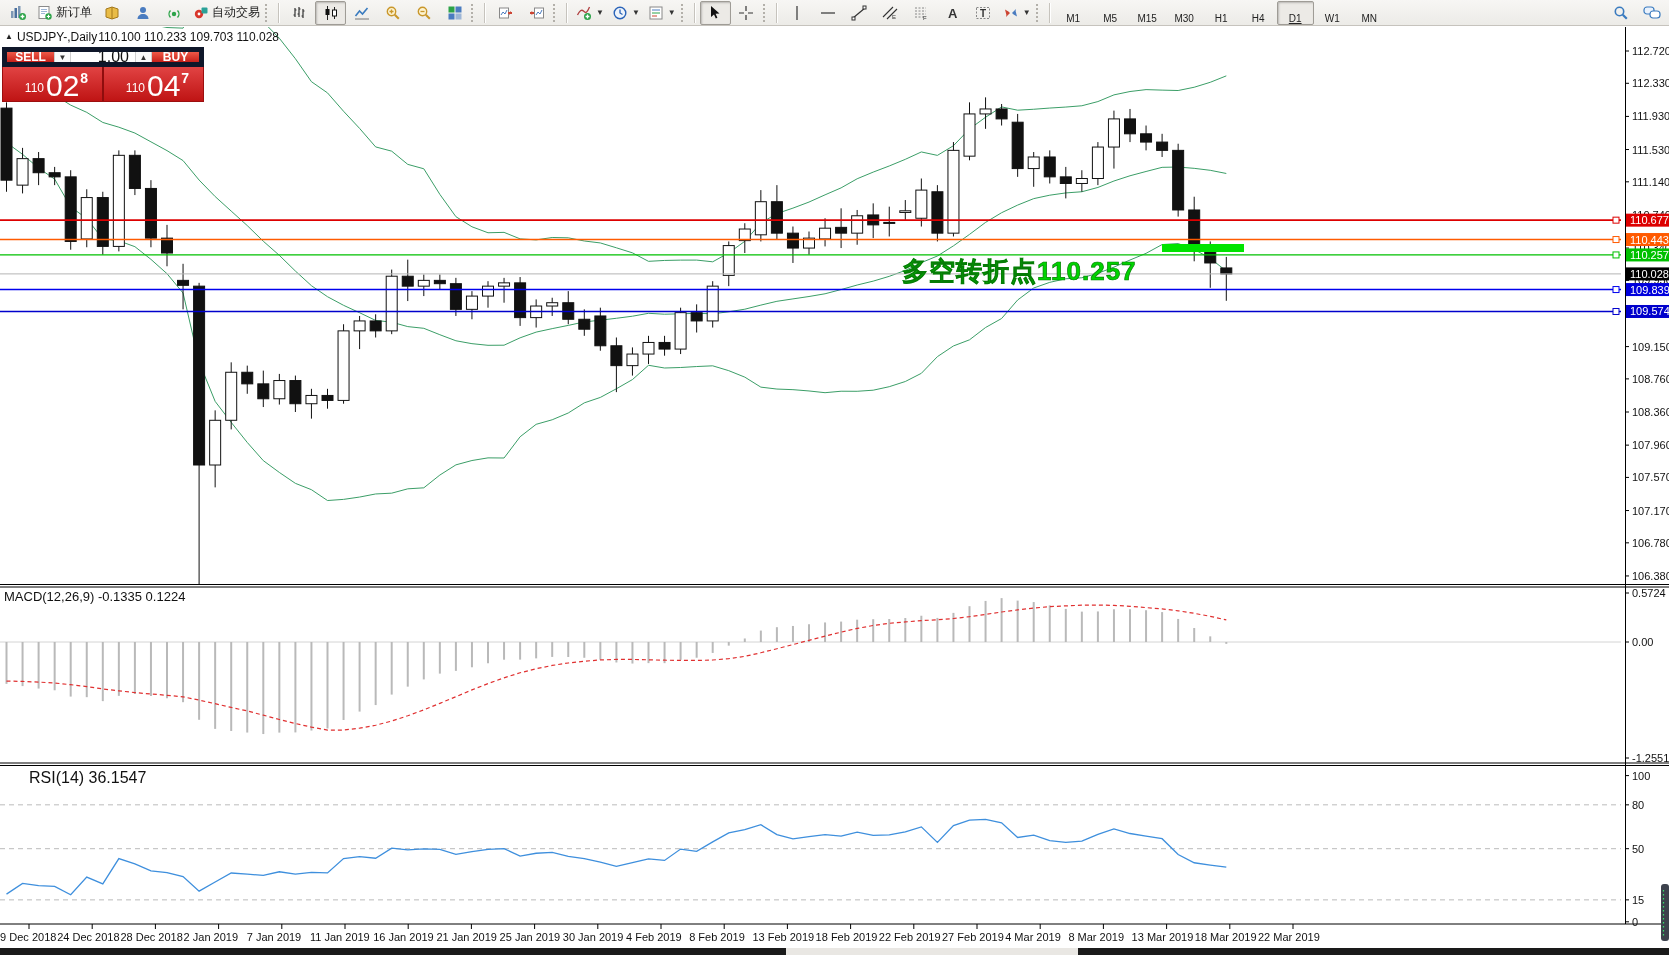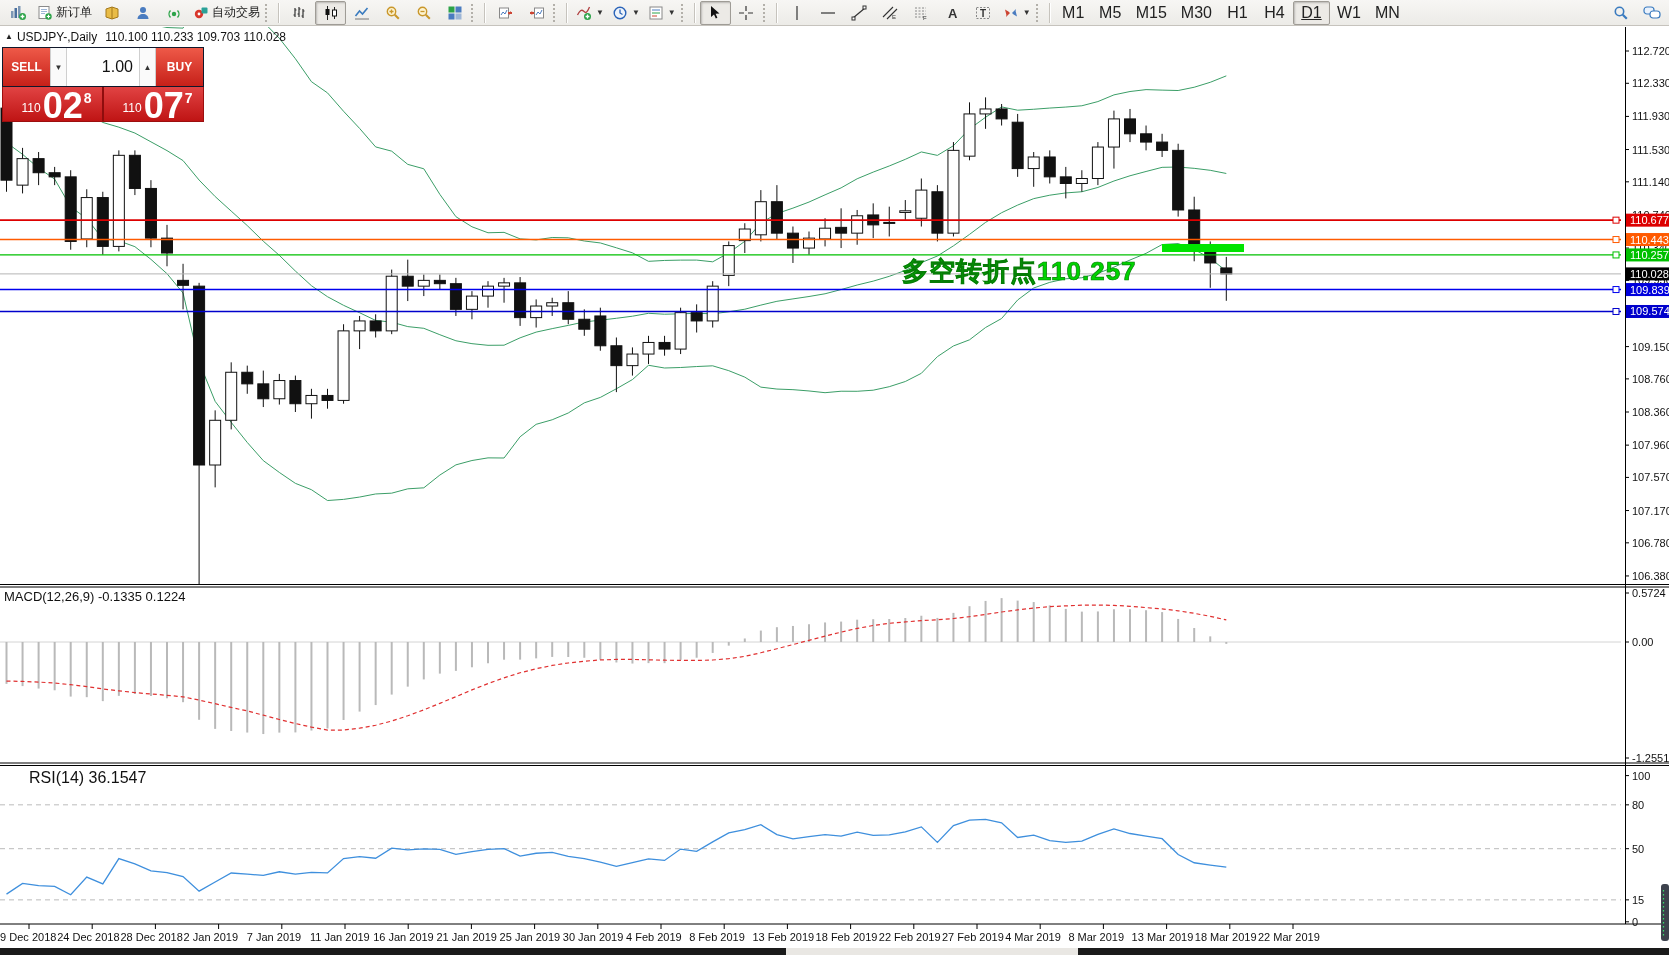--- a/index.html
+++ b/index.html
@@ -10,44 +10,44 @@
     background:linear-gradient(#f7f6f4,#ecebe7);border-bottom:1px solid #c6c3bd;
     display:flex;align-items:center;padding:0 2px;box-sizing:border-box;}
   .tb-btn{height:22px;min-width:23px;display:flex;align-items:center;justify-content:center;
     gap:3px;padding:0 3px;border:1px solid transparent;border-radius:2px;
     font-size:12px;color:#1c1c1c;white-space:nowrap;cursor:default;}
   .tb-btn.pressed{background:#eceae6;border-color:#9f9c96;box-shadow:inset 1px 1px 2px rgba(0,0,0,.22);text-decoration:underline;}
   .tb-btn svg{display:block;}
   .tb-sep{width:1px;height:20px;background:#c6c3bd;margin:0 4px;border-right:1px solid #fff;}
   .grip{width:4px;height:18px;margin:0 3px 0 1px;border-left:2px dotted #b3b0aa;}
   .dd{font-size:8px;color:#333;margin-left:1px;}
-  .tf{font-size:16px;padding:0 6px;color:#222;}
+  .tf{font-size:10px;padding:0 6px;color:#222;align-items:flex-end;}
   #tb-right{margin-left:auto;display:flex;align-items:center;}
   
   .lbl{position:absolute;z-index:10;color:#111;}
   #symtitle{left:5px;top:30px;font-size:12px;}
   #symtitle .tri{font-size:8px;vertical-align:2px;margin-right:4px;color:#222;}
-  #symtitle .vals{margin-left:8px;}
+  #symtitle .vals{margin-left:1px;}
   #macdlabel{left:4px;top:589px;font-size:13px;}
   #rsilabel{left:13px;top:769px;font-size:16px;margin-left:16px;}
   
   #trade{position:absolute;left:2px;top:47px;width:202px;z-index:20;}
-  #trade .row1{display:flex;height:40px;border:1px solid #0f172a;background:#fff;box-sizing:border-box;}
+  #trade .row1{display:flex;height:20px;border:5px solid #0f172a;background:#fff;box-sizing:border-box;}
   .btn-sell,.btn-buy{width:47px;background:linear-gradient(#ee5948,#c62019);color:#fff;
     font-weight:700;font-size:12px;display:flex;align-items:center;justify-content:center;}
   .spin{width:15px;background:#fafafa;border-left:1px solid #cfcfcf;border-right:1px solid #cfcfcf;
     font-size:8px;display:flex;align-items:center;justify-content:center;color:#333;}
   #vol{flex:1;min-width:0;border:none;outline:none;text-align:right;font-size:16px;
     padding:0 6px 0 0;font-family:"Liberation Sans",sans-serif;color:#111;}
   #trade .row2{display:flex;height:35px;border:1px solid #9c0f0f;border-top:none;box-sizing:border-box;}
   .px{flex:1;background:linear-gradient(#e14343,#bf1414);color:#fff;display:flex;
     align-items:flex-end;justify-content:center;padding-bottom:2px;padding-left:8px;}
   .px.bid{border-right:2px solid #8f0d0d;}
   .px .small{font-size:12px;margin:0 2px 4px 0;}
-  .px .big{font-size:36px;font-weight:700;line-height:27px;}
+  .px .big{font-size:30px;font-weight:400;line-height:27px;}
   .px .sup{font-size:14px;font-weight:700;margin:0 0 13px 1px;}
   
   #chart-svg{position:absolute;left:0;top:0;z-index:1;}
   #chart-svg text{font-family:"Liberation Sans",sans-serif;}
 </style>
 </head>
 <body>
 
 <div id="app">
 
@@ -776,19 +776,19 @@
       <div class="btn-buy">BUY</div>
     </div>
     <div class="row2">
       <div class="px bid">
         <span class="small">110</span>
           <span class="big">02</span>
           <span class="sup">8</span>
       </div>
       <div class="px ask">
         <span class="small">110</span>
-          <span class="big">07</span>
+          <span class="big">04</span>
           <span class="sup">7</span>
       </div>
     </div>
   </div>
 
 </div>
 
 </body></html>

